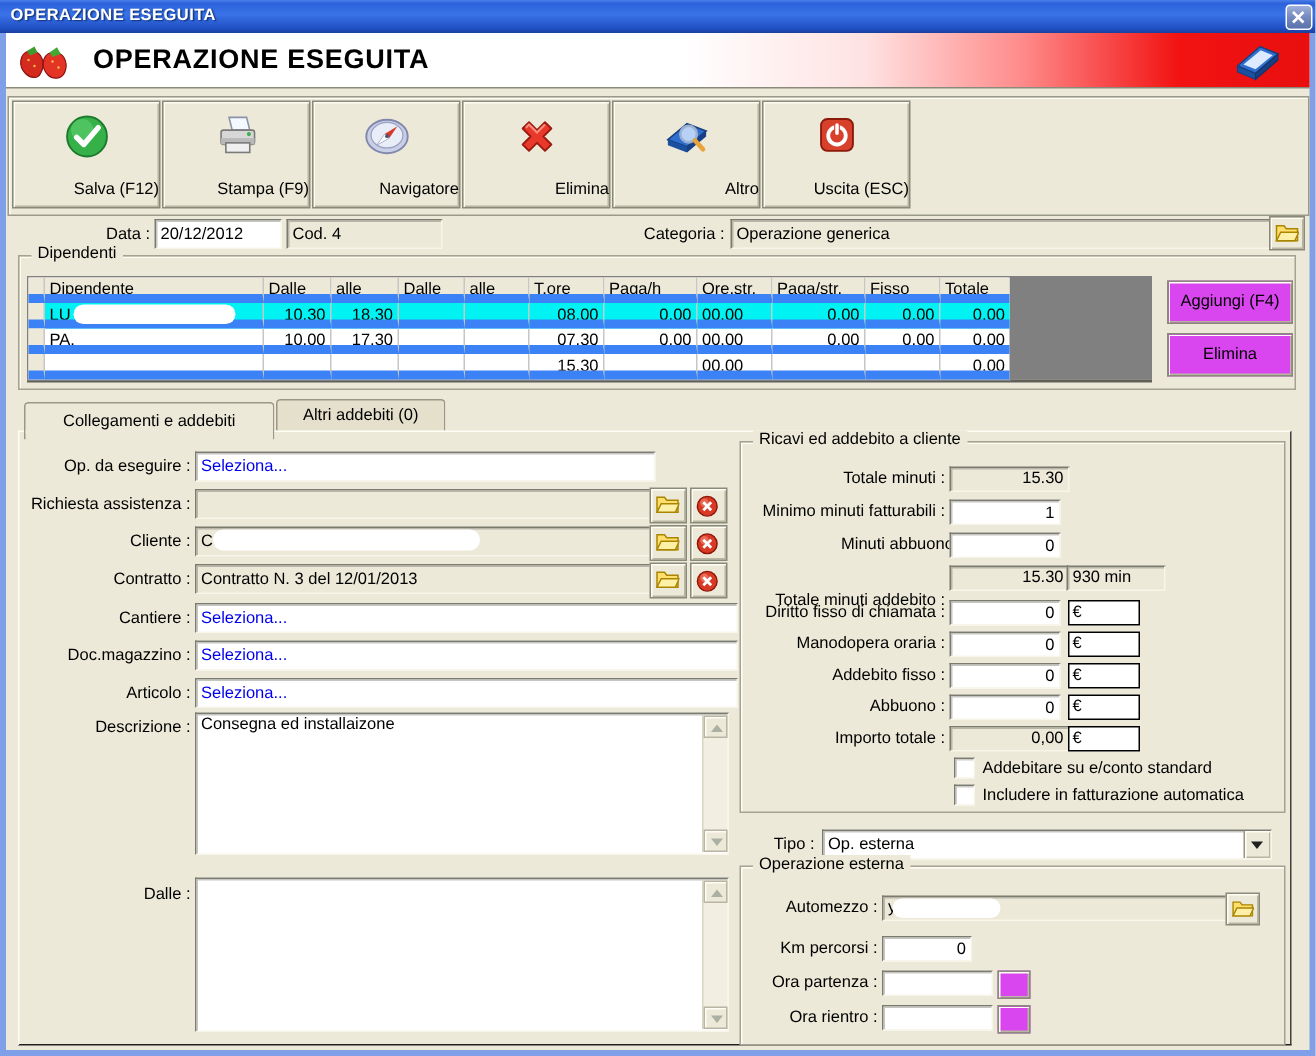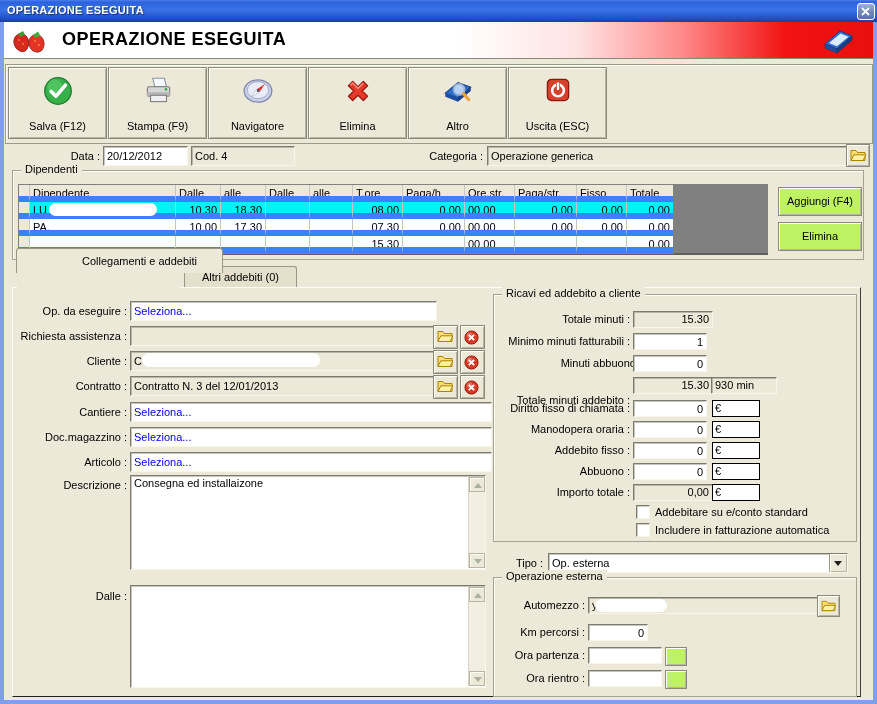--- a/index.html
+++ b/index.html
@@ -18,21 +18,21 @@
   .header{left:4px;top:22px;width:869px;height:36px;
     background:linear-gradient(to right,#ffffff 0%,#ffffff 52%,#ffe2e2 66%,#ff8a8a 78%,#f21212 90%,#e90f0f 100%);
     border-bottom:1px solid #8a8a7a;}
   .headertitle{left:58px;top:30px;font-size:18px;font-weight:bold;letter-spacing:.5px;color:#000;}
   
   .toolbarbox{left:5px;top:64px;width:866px;height:78px;border:1px solid #9a9a8a;background:#ECE9D8;
     box-shadow:inset 1px 1px 0 #fffef4;}
   .tbtn{top:67px;width:97px;height:70px;background:#ECE9D8;border:1px solid #8a8a7a;
     box-shadow:inset 1px 1px 0 #fffef4, inset -1px -1px 0 #b8b5a0;cursor:pointer;text-align:center;}
   .tbtn .ic{position:absolute;left:50%;top:6px;transform:translateX(-50%);}
-  .tbtn .cap{position:absolute;left:0;right:0;bottom:6px;font-size:11px;}
+  .tbtn .cap{position:absolute;left:0;right:0;bottom:6px;font-size:11px;text-align:right;}
   
   .lbl{font-size:11px;line-height:20px;text-align:right;white-space:nowrap;}
   .sunk{border-style:solid;border-width:1px;border-color:#7b7b6e #f8f6ea #f8f6ea #7b7b6e;
     box-shadow:inset 1px 1px 0 rgba(90,90,80,.35);}
   .fieldro{background:#ECE9D8;font-size:11px;line-height:18px;padding:0 3px;white-space:nowrap;overflow:hidden;}
   .fieldw{background:#fff;font-size:11px;line-height:18px;padding:0 3px;white-space:nowrap;overflow:hidden;}
   .blue{color:#0000EE;}
   input.inp{background:#fff;font-family:"Liberation Sans",sans-serif;font-size:11px;padding:0 3px;margin:0;
     border-style:solid;border-width:1px;border-color:#7b7b6e #f8f6ea #f8f6ea #7b7b6e;
     box-shadow:inset 1px 1px 0 rgba(90,90,80,.35);box-sizing:border-box;}
@@ -47,21 +47,21 @@
   .tri-up{position:absolute;left:4px;top:5px;width:0;height:0;border-left:4px solid transparent;
     border-right:4px solid transparent;border-bottom:5px solid #aab0a2;}
   .tri-dn{position:absolute;left:4px;top:5px;width:0;height:0;border-left:4px solid transparent;
     border-right:4px solid transparent;border-top:5px solid #aab0a2;}
   .tri-dn-dark{position:absolute;left:4px;top:7px;width:0;height:0;border-left:4px solid transparent;
     border-right:4px solid transparent;border-top:5px solid #202020;}
   
   .grp{border:1px solid #a5a293;box-shadow:inset 1px 1px 0 #fffef2;}
   .grplbl{position:absolute;top:-8px;left:8px;background:#ECE9D8;padding:0 4px;font-size:11px;white-space:nowrap;}
   
-  .btn{background:#bef264;border:1px solid #8a8a7a;box-shadow:inset 1px 1px 0 #fffef4, inset -1px -1px 0 #b8b5a0;
+  .btn{background:#d946ef;border:1px solid #8a8a7a;box-shadow:inset 1px 1px 0 #fffef4, inset -1px -1px 0 #b8b5a0;
     font-size:11px;text-align:center;cursor:pointer;font-family:"Liberation Sans",sans-serif;}
   .sqbtn{width:23px;height:22px;background:#ECE9D8;border:1px solid #8a8a7a;
     box-shadow:inset 1px 1px 0 #fffef4, inset -1px -1px 0 #b8b5a0;cursor:pointer;}
   .sqbtn svg{position:absolute;left:3px;top:4px;}
   
   .tbl{left:18px;top:184px;width:654px;border:1px solid #808080;background:#fff;}
   .trow{display:flex;height:17px;}
   .tc{border-right:1px solid #c6c6c6;border-bottom:6px solid #3b82f6;font-size:11px;line-height:16px;
     padding:0 3px;white-space:nowrap;overflow:hidden;box-sizing:border-box;flex:none;}
   .th{background:#ECE9D8;}
@@ -261,21 +261,21 @@
       <div class="tc c9"></div>
       <div class="tc c10"></div>
       <div class="tc c11 tr">0,00</div>
     </div>
   </div>
   <div class="abs blob" style="left:49px;top:203px;width:108px;height:13px;"></div>
 
   <div class="abs btn" style="left:778px;top:187px;width:82px;height:27px;line-height:26px;">Aggiungi (F4)</div>
   <div class="abs btn" style="left:778px;top:222px;width:82px;height:27px;line-height:26px;">Elimina</div>
 
-  <div class="abs tab" style="left:16px;top:248px;width:165px;height:24px;line-height:24px;z-index:2;padding-left:40px;">Collegamenti e addebiti</div>
+  <div class="abs tab" style="left:16px;top:268px;width:165px;height:24px;line-height:24px;z-index:2;">Collegamenti e addebiti</div>
   <div class="abs tab" style="left:184px;top:266px;width:111px;height:21px;line-height:21px;background:#e4e0cc;">Altri addebiti (0)</div>
   <div class="abs tabpage"></div>
   <div class="abs" style="left:17px;top:287px;width:163px;height:2px;background:#ECE9D8;z-index:3;"></div>
 
   <div class="abs lbl" style="left:12px;top:301px;width:115px;">Op. da eseguire :</div>
   <div class="abs sunk fieldw blue" style="left:130px;top:301px;width:299px;height:18px;">Seleziona...</div>
 
   <div class="abs lbl" style="left:12px;top:326px;width:115px;">Richiesta assistenza :</div>
   <div class="abs sunk fieldro" style="left:130px;top:326px;width:297px;height:18px;"></div>
   <div class="abs sqbtn" style="left:433px;top:325px;">

